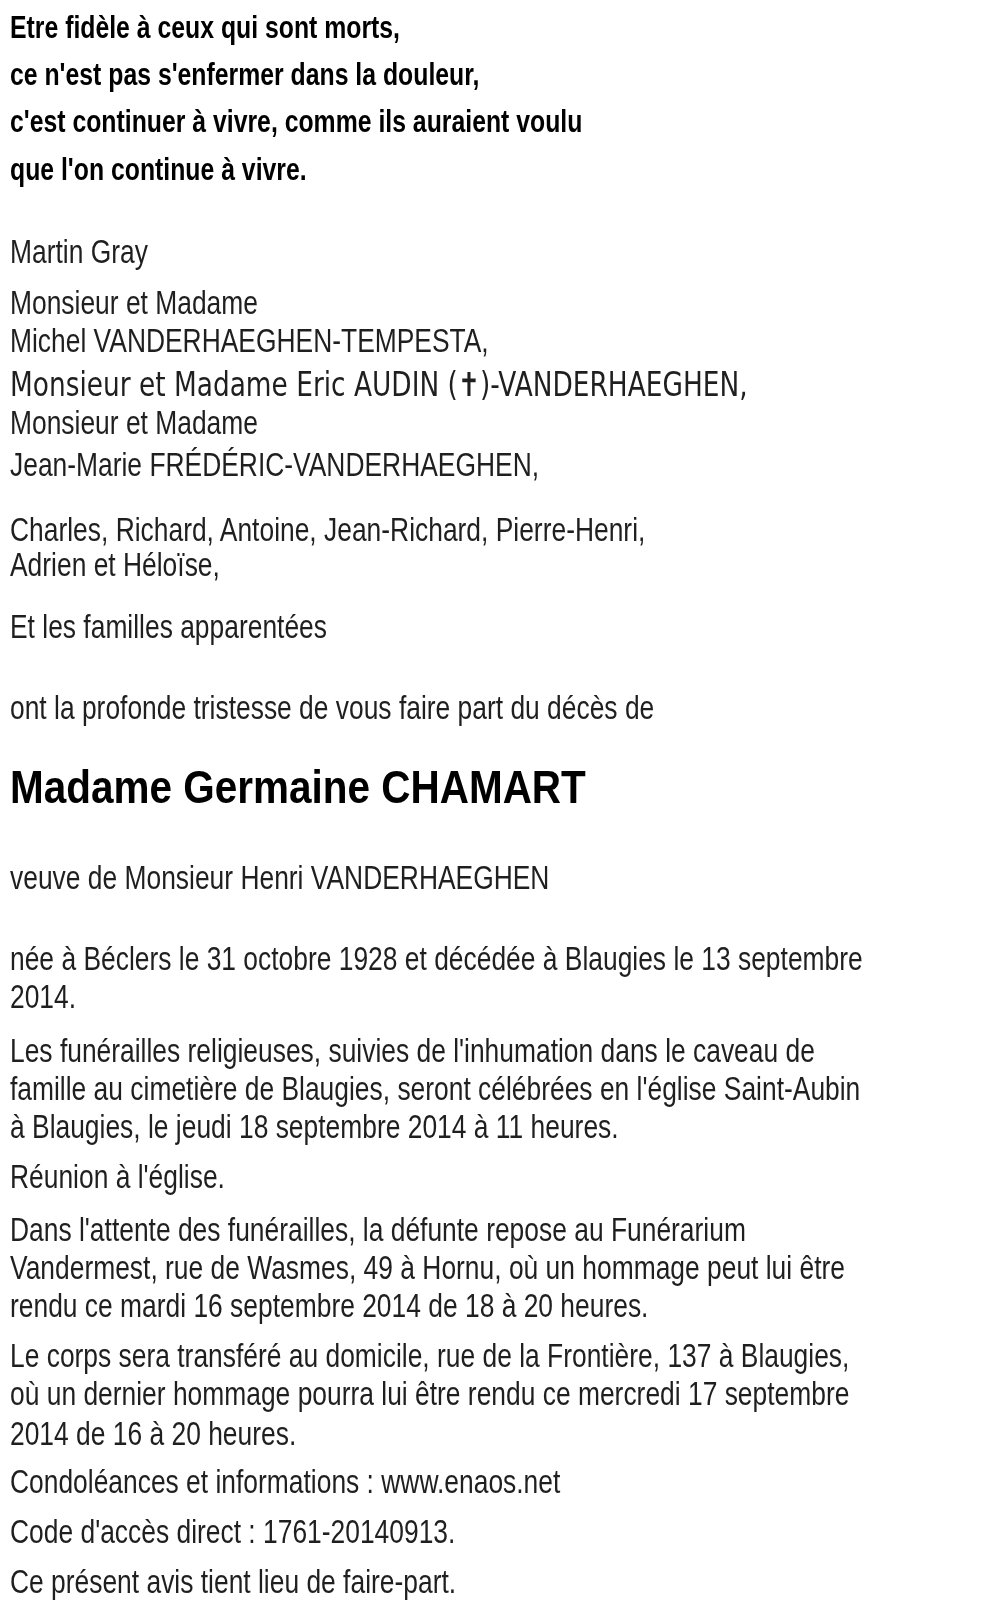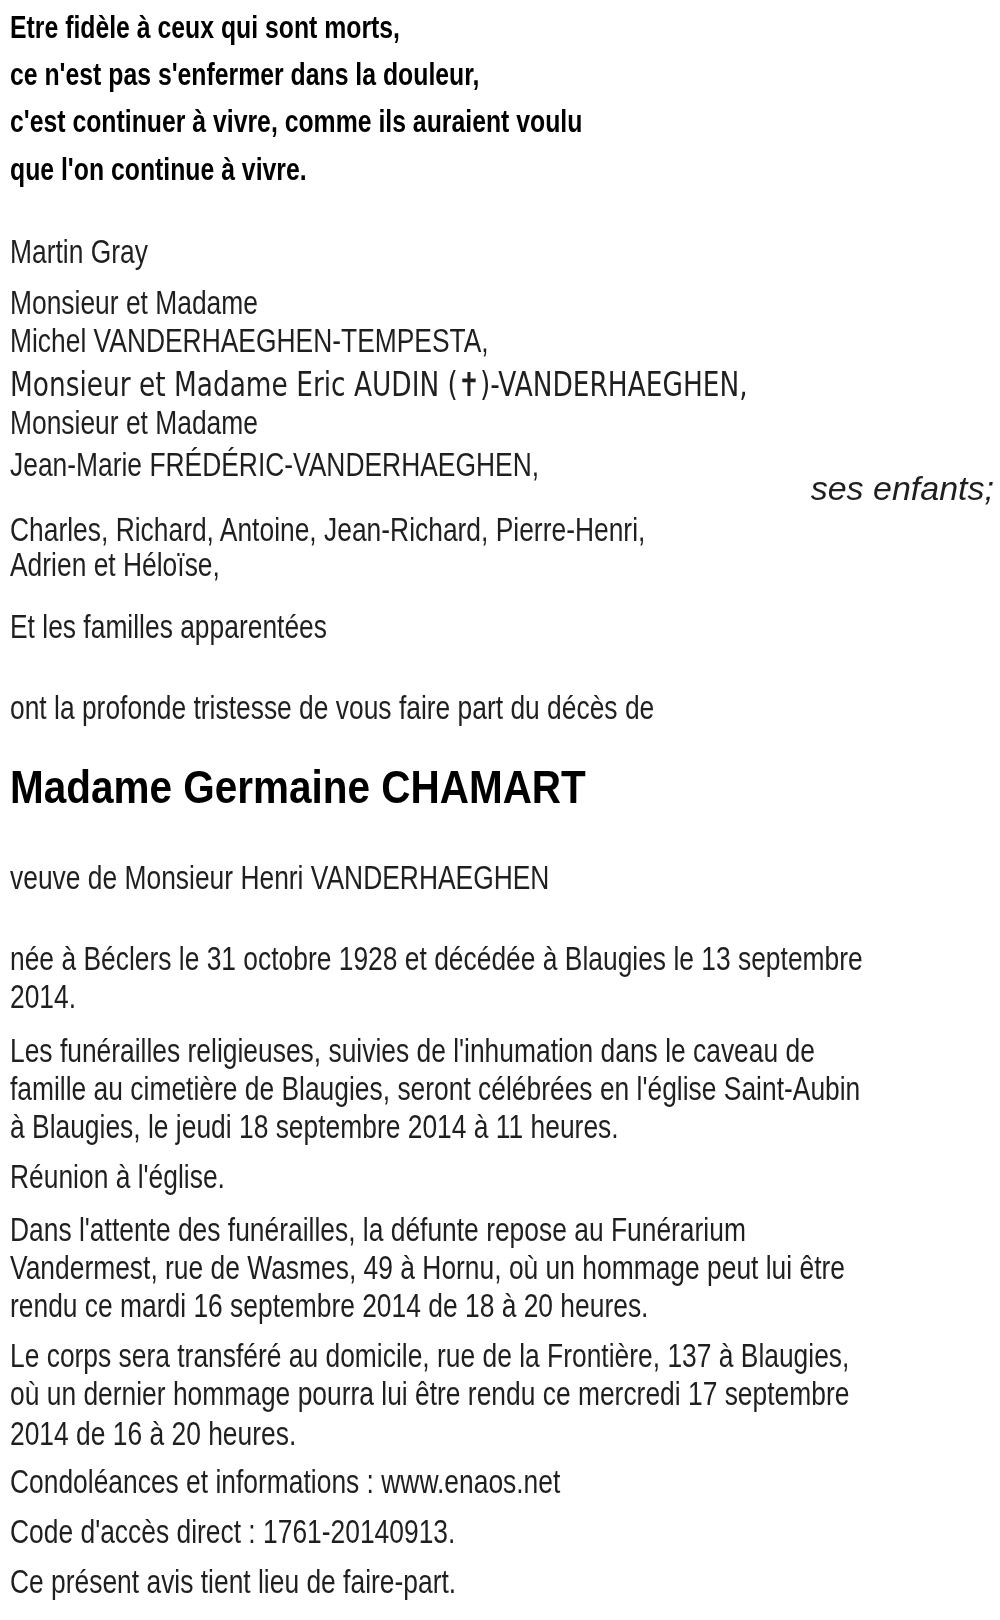--- a/index.html
+++ b/index.html
@@ -73,21 +73,20 @@
   <div class="line q" style="top:102px">c'est continuer à vivre, comme ils auraient voulu</div>
   <div class="line q" style="top:150px">que l'on continue à vivre.</div>
 
   <div class="line b" style="top:232px">Martin Gray</div>
 
   <div class="line b" style="top:283px">Monsieur et Madame</div>
   <div class="line b" style="top:321px">Michel VANDERHAEGHEN-TEMPESTA,</div>
   <div class="line b cross" style="top:365px">Monsieur et Madame Eric AUDIN (✝)-VANDERHAEGHEN,</div>
   <div class="line b" style="top:403px">Monsieur et Madame</div>
   <div class="line b" style="top:445px">Jean-Marie FRÉDÉRIC-VANDERHAEGHEN,</div>
-  <div class="it" style="top:468px">ses enfants;</div>
 
   <div class="line b" style="top:510px">Charles, Richard, Antoine, Jean-Richard, Pierre-Henri,</div>
   <div class="line b" style="top:545px">Adrien et Héloïse,</div>
 
   <div class="line b" style="top:607px">Et les familles apparentées</div>
 
   <div class="line b" style="top:688px">ont la profonde tristesse de vous faire part du décès de</div>
   <div class="line h" style="top:759px">Madame Germaine CHAMART</div>
   <div class="line b" style="top:858px">veuve de Monsieur Henri VANDERHAEGHEN</div>
 

